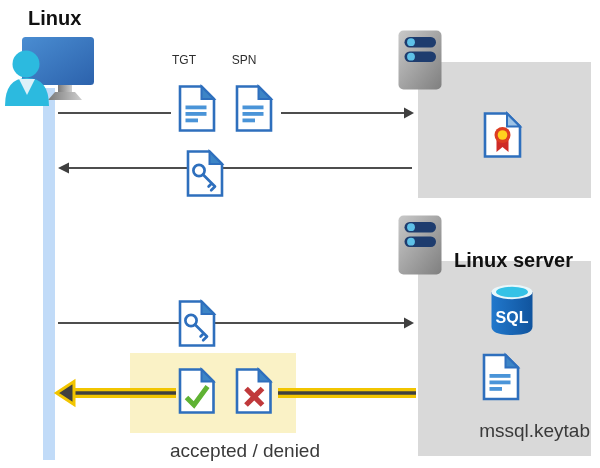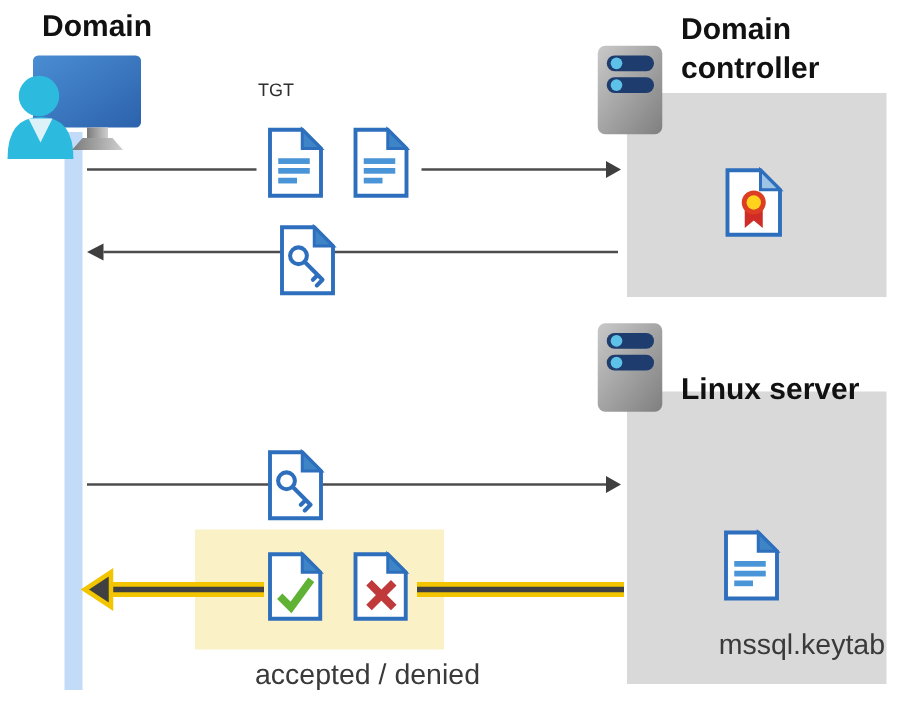--- a/index.html
+++ b/index.html
@@ -157,20 +157,34 @@
   <div class="abs" style="left:482px;top:111px;">
     <svg width="41" height="48" viewBox="0 0 41 48">
       <path d="M3 2.5 H25 L38 15.5 V45.5 H3 Z" fill="#ffffff" stroke="#2e6fbd" stroke-width="2.6"></path>
       <path d="M25 2.5 V15.5 H38 Z" fill="#9dc3e6" stroke="#2e6fbd" stroke-width="2"></path>
       <path d="M14.5 26 H26.5 V41 L20.5 36 L14.5 41 Z" fill="#cf2b27"></path>
       <circle cx="20.5" cy="24" r="8" fill="#dd3d22"></circle>
       <circle cx="20.5" cy="24" r="4.8" fill="#ffd21e"></circle>
     </svg>
   </div>
 
+  <div class="abs" style="left:488px;top:282px;">
+    <svg width="48" height="56" viewBox="0 0 48 56">
+      <defs>
+          <linearGradient id="sqlg" x1="0" y1="0" x2="1" y2="0">
+        <stop offset="0" stop-color="#2178cc"></stop>
+            <stop offset="1" stop-color="#10549e"></stop>
+      </linearGradient>
+        </defs>
+      <path d="M3.5 10 V44.5 Q3.5 53 24 53 Q44.5 53 44.5 44.5 V10 Z" fill="url(#sqlg)"></path>
+      <ellipse cx="24" cy="10" rx="20.5" ry="7.2" fill="#e9f7fb"></ellipse>
+      <ellipse cx="24" cy="10" rx="16" ry="5.2" fill="#34c2e6"></ellipse>
+      <text x="24" y="41" text-anchor="middle" font-family="Liberation Sans, sans-serif" font-size="16" font-weight="bold" fill="#ffffff">SQL</text>
+    </svg>
+  </div>
 
   <div class="abs" style="left:481px;top:352px;">
     <svg width="40" height="50" viewBox="0 0 40 49">
       <path d="M3 2.5 H24.5 L37 15 V46.5 H3 Z" fill="#ffffff" stroke="#2e6fbd" stroke-width="2.6"></path>
       <path d="M24.5 2.5 V15 H37 Z" fill="#3d85c6" stroke="#2e6fbd" stroke-width="2"></path>
       <rect x="8.5" y="21.5" width="21" height="3.8" fill="#4a94d8"></rect>
       <rect x="8.5" y="28" width="21" height="3.8" fill="#4a94d8"></rect>
       <rect x="8.5" y="34.5" width="12.5" height="3.8" fill="#4a94d8"></rect>
     </svg>
   </div>
@@ -184,22 +198,22 @@
   </div>
 
   <div class="abs" style="left:234px;top:367px;">
     <svg width="40" height="48" viewBox="0 0 40 48">
       <path d="M3 2.5 H24.5 L36.5 14.5 V45.5 H3 Z" fill="#ffffff" stroke="#2e6fbd" stroke-width="2.6"></path>
       <path d="M24.5 2.5 V14.5 H36.5 Z" fill="#3d85c6" stroke="#2e6fbd" stroke-width="2"></path>
       <path d="M12 21.5 L28.5 38 M28.5 21.5 L12 38" stroke="#c0393b" stroke-width="5.2"></path>
     </svg>
   </div>
 
-  <div class="heading" style="left:28px;top:5px;">Domain</div>
-  <div class="heading" style="left:454px;top:7px;width:108px;">Domain controller</div>
+  <div class="heading" style="left:28px;top:5px;">Linux</div>
   <div class="heading" style="left:454px;top:226px;width:140px;white-space:nowrap;margin-top:21px;">Linux server</div>
 
   <div class="sublabel" style="left:152px;top:53px;width:64px;">TGT</div>
+  <div class="sublabel" style="left:212px;top:53px;width:64px;">SPN</div>
 
   <div class="caption" style="left:410px;top:420px;width:180px;">mssql.keytab</div>
   <div class="caption" style="left:120px;top:440px;width:200px;">accepted / denied</div>
 
 </div>
 
 </body></html>

